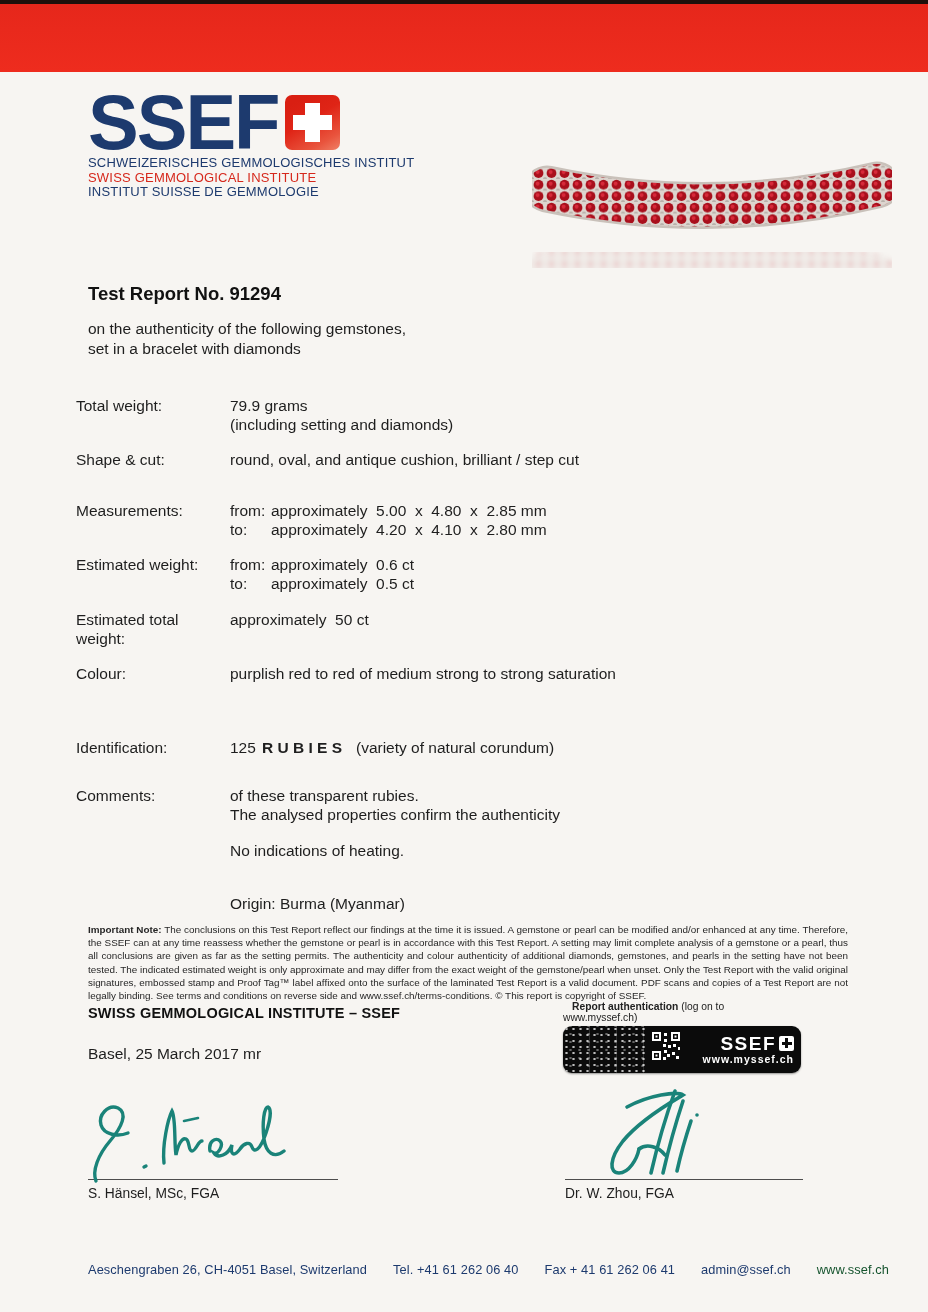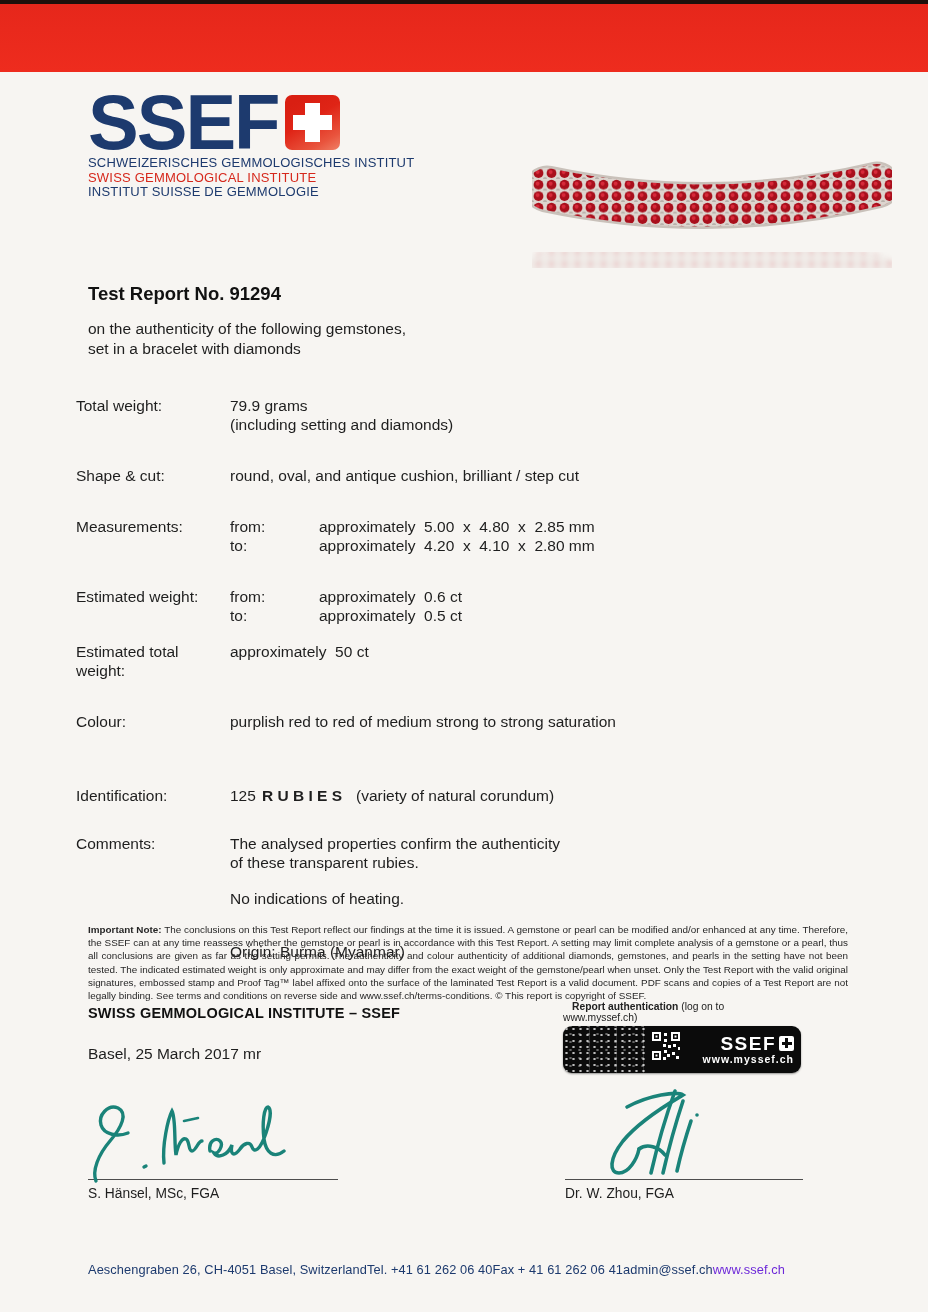--- a/index.html
+++ b/index.html
@@ -23,22 +23,22 @@
   
   .bracelet{position:absolute;left:532px;top:156px;width:360px;height:112px;}
   
   .title{position:absolute;left:88px;top:283px;font-size:18.5px;font-weight:700;color:#111;}
   .subtitle{position:absolute;left:88px;top:319px;font-size:15.5px;line-height:19.5px;}
   
   .fields{position:absolute;left:76px;top:396px;width:760px;font-size:15.5px;line-height:19px;}
   .row{display:grid;grid-template-columns:154px 1fr;}
   .lbl{color:#1e1e1e;}
   .val{white-space:pre-wrap;}
-  .subrow{display:grid;grid-template-columns:41px 1fr;gap:48px;}
-  .m16{margin-top:32px;}.m17{margin-top:17px;}.m18{margin-top:32px;}
+  .subrow{display:grid;grid-template-columns:41px 1fr;}
+  .m16{margin-top:16px;}.m17{margin-top:17px;}.m18{margin-top:32px;}
   .m55{margin-top:55px;}.m53{margin-top:29px;}.m34{margin-top:34px;}
   .ident-name{font-weight:700;margin-left:6px;text-align:center;}
   .ident-variety{margin-left:14px;}
   
   .note{position:absolute;left:88px;top:923px;width:760px;font-size:9.9px;line-height:13.2px;text-align:justify;color:#262626;}
   .note b{font-weight:700;}
   
   .institute{position:absolute;left:88px;top:1005px;font-size:14.5px;font-weight:700;letter-spacing:0.2px;color:#111;}
   .basel{position:absolute;left:88px;top:1045px;font-size:15.5px;}
   
@@ -66,22 +66,22 @@
   
   .sig{position:absolute;width:256px;}
   .sig-left{left:88px;top:1093px;}
   .sig-right{left:565px;top:1085px;}
   .sig svg{display:block;}
   .sig-line{border-bottom:1.5px solid #4d4d4d;}
   .sig-left .sig-line{width:250px;margin-top:-6px;}
   .sig-right .sig-line{width:238px;margin-top:-6px;}
   .sig-name{font-size:13.8px;margin-top:6px;color:#1e1e1e;}
   
-  .footer{position:absolute;left:88px;top:1262px;display:flex;font-size:12.8px;color:#1d3a6e;letter-spacing:0.1px;}
-  .footer .site{color:#6d28d9;}
+  .footer{position:absolute;left:88px;top:1262px;display:flex;gap:26px;font-size:12.8px;color:#1d3a6e;letter-spacing:0.1px;}
+  .footer .site{color:#14532d;}
 </style>
 </head>
 <body>
 
 <div class="page">
   <div class="edge-strip"></div>
   <div class="red-bar"></div>
 
   <div class="header">
     <div class="logo-row">
@@ -179,22 +179,22 @@
     <div class="row m55">
       <div class="lbl">Identification:</div>
       <div>
         <span>125</span><span class="ident-name">R U B I E S</span><span class="ident-variety">(variety of natural corundum)</span>
       </div>
     </div>
 
     <div class="row m53">
       <div class="lbl">Comments:</div>
       <div>
+        <div class="val">of these transparent rubies.</div>
         <div class="val">The analysed properties confirm the authenticity</div>
-        <div class="val">of these transparent rubies.</div>
         <div class="val m17">No indications of heating.</div>
         <div class="val m34">Origin: Burma (Myanmar)</div>
       </div>
     </div>
 
   </div>
 
   <div class="note"><b>Important Note:</b><span> The conclusions on this Test Report reflect our findings at the time it is issued. A gemstone or pearl can be modified and/or enhanced at any time. Therefore, the SSEF can at any time reassess whether the gemstone or pearl is in accordance with this Test Report. A setting may limit complete analysis of a gemstone or a pearl, thus all conclusions are given as far as the setting permits. The authenticity and colour authenticity of additional diamonds, gemstones, and pearls in the setting have not been tested. The indicated estimated weight is only approximate and may differ from the exact weight of the gemstone/pearl when unset. Only the Test Report with the valid original signatures, embossed stamp and Proof Tag™ label affixed onto the surface of the laminated Test Report is a valid document. PDF scans and copies of a Test Report are not legally binding. See terms and conditions on reverse side and www.ssef.ch/terms-conditions. © This report is copyright of SSEF.</span></div>
 
   <div class="institute">SWISS GEMMOLOGICAL INSTITUTE – SSEF</div>

